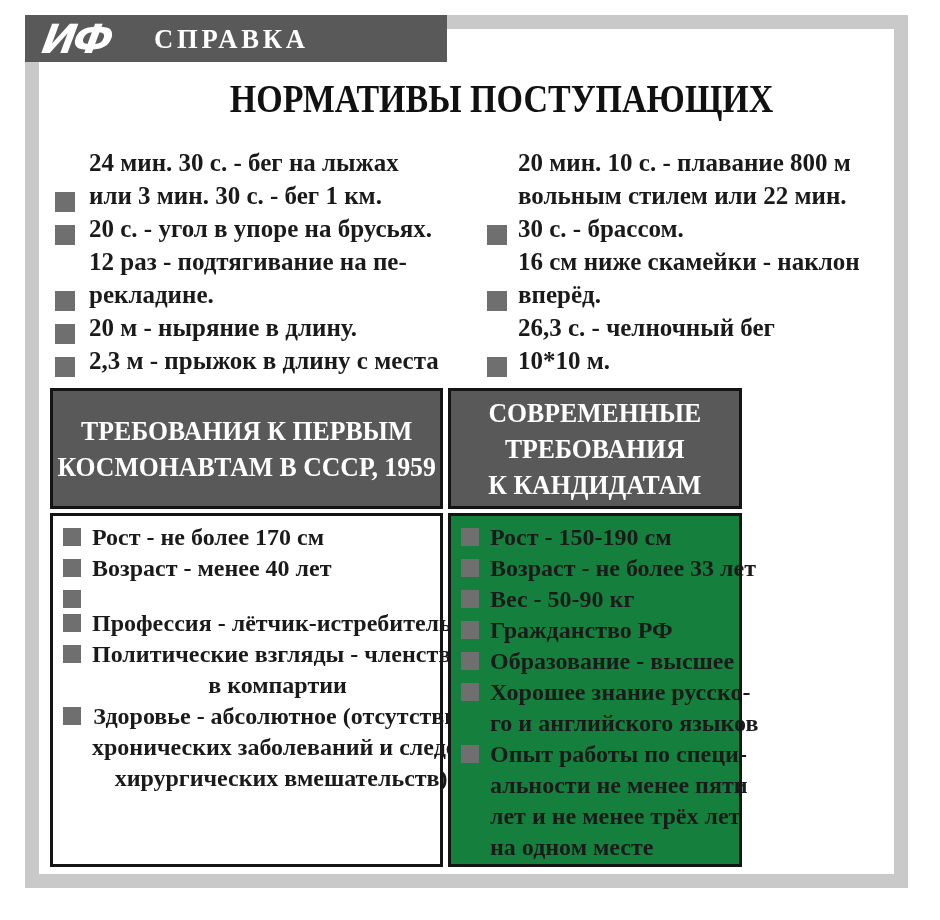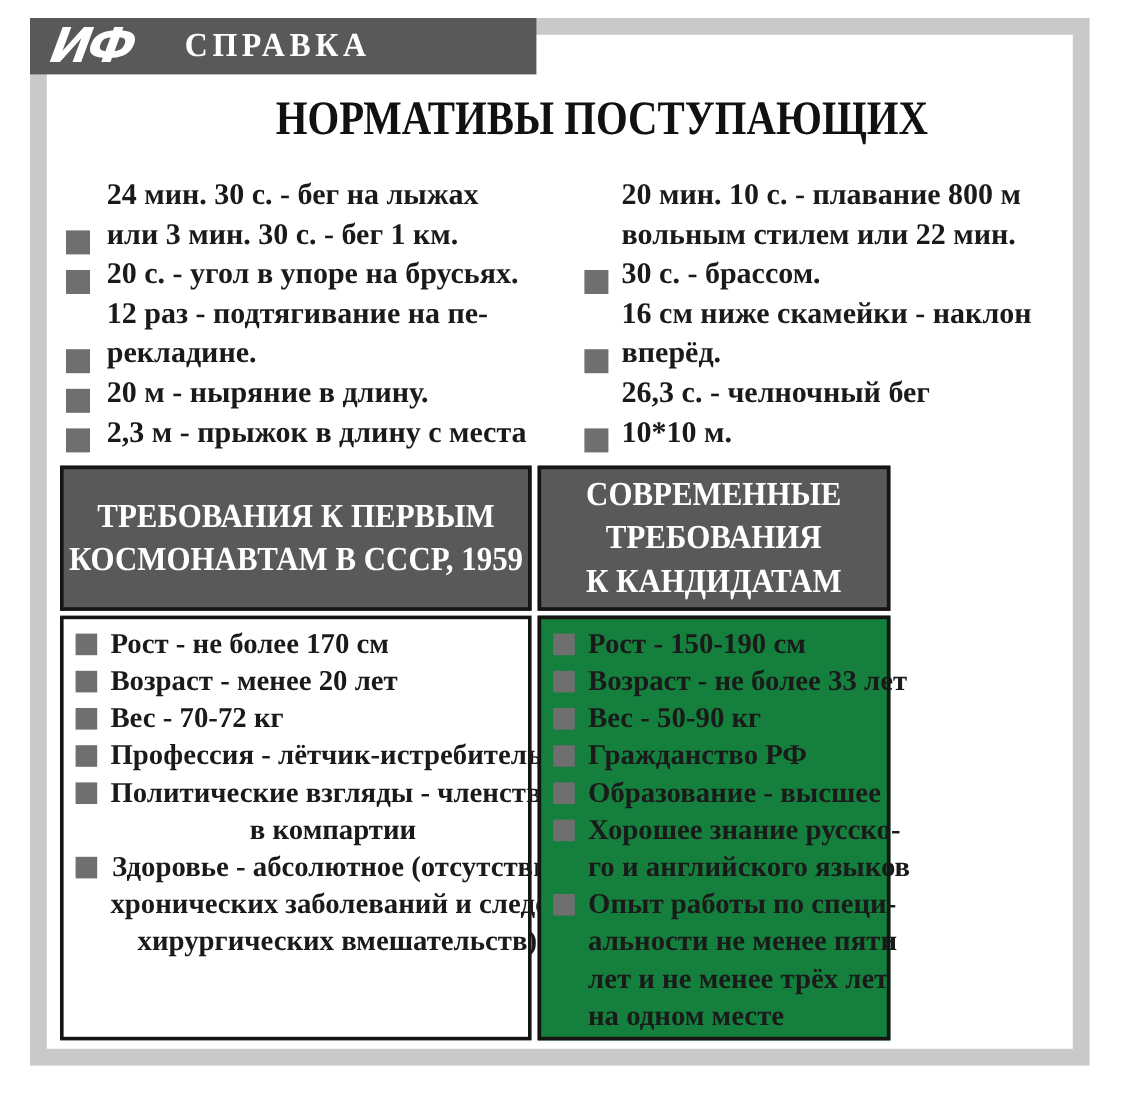--- a/index.html
+++ b/index.html
@@ -136,25 +136,24 @@
         <span>ТРЕБОВАНИЯ К ПЕРВЫМ
 КОСМОНАВТАМ В СССР, 1959</span>
       </div>
       <ul class="tbody tbody-white">
         <li>
           <span class="sq"></span>
           <span class="txt">Рост - не более 170 см</span>
         </li>
         <li>
           <span class="sq"></span>
-          <span class="txt">Возраст - менее 20 лет</span>
-        </li>
-        <li>
-          <span class="sq"></span>
-          <span class="txt">Вес - 70-72 кг</span>
+          <span class="txt">Возраст - менее 40 лет</span>
+        </li>
+        <li>
+          <span class="sq"></span>
         </li>
         <li>
           <span class="sq"></span>
           <span class="txt">Профессия - лётчик-истребитель</span>
         </li>
         <li>
           <span class="sq"></span>
           <span class="txt">Политические взгляды - членство
 в компартии</span>
         </li>

